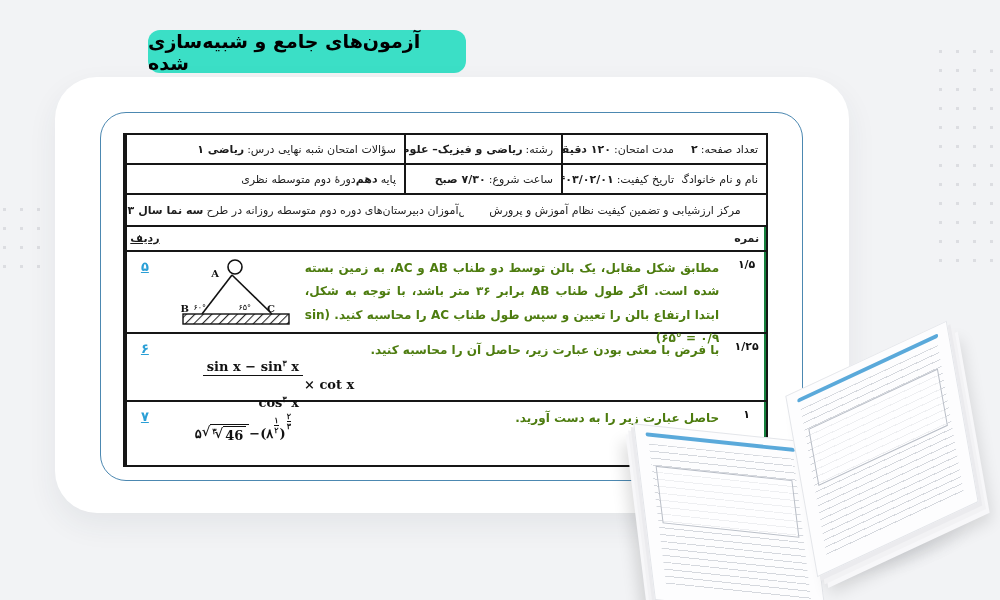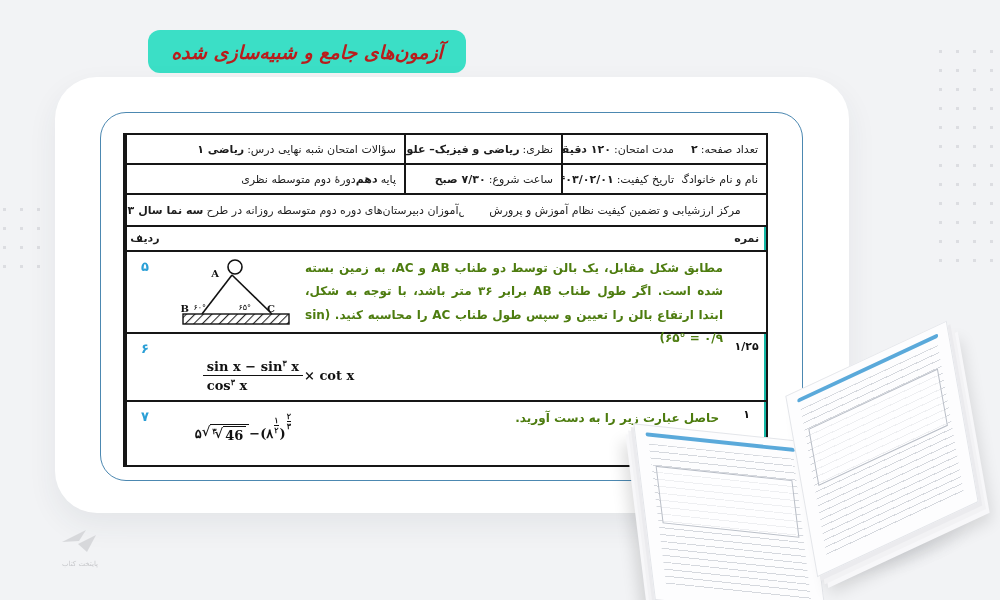--- a/index.html
+++ b/index.html
@@ -8,21 +8,21 @@
   .page { position:relative; width:1000px; height:600px; background:#f2f3f5; overflow:hidden; }
 
   
   .dots { position:absolute; background-image:radial-gradient(circle, #dcdde1 1.6px, transparent 2px); background-size:17px 19px; }
   .dots-right { left:932px; top:42px; width:68px; height:228px; }
   .dots-left  { left:-4px; top:200px; width:52px; height:72px; }
 
   
   .banner { position:absolute; left:148px; top:30px; width:318px; height:43px;
     background:#3bdfc6; border-radius:12px; display:flex; align-items:center; justify-content:center; }
-  .banner span { color:#b91c1c; font-weight:bold; font-size:19px;font-style:italic; }
+  .banner span { color:#000000; font-weight:bold; font-size:19px; }
 
   
   .card { position:absolute; left:55px; top:77px; width:794px; height:436px;
     background:#ffffff; border-radius:42px; box-shadow:0 12px 30px rgba(40,50,70,0.07); }
 
   
   .frame { position:absolute; left:100px; top:112px; width:703px; height:369px;
     border:1.5px solid #4c88b1; border-radius:26px; background:#fff; }
 
   
@@ -34,41 +34,41 @@
   .hcell { display:flex; align-items:center; padding:0 8px; font-size:11px; line-height:1;
     border-left:2px solid #161616; direction:rtl; white-space:nowrap; overflow:hidden; }
   .hrow .hcell:last-child { border-left:none; }
   .hcell b { font-weight:800; margin-right:3px; }
   .c-w1 { width:279px; } .c-w2 { width:157px; } .c-w3 { width:121px; } .c-w4 { width:84px; }
   .c-r3a { width:302px; justify-content:center; } .c-r3b { width:339px; justify-content:center; }
 
   .brow { display:flex; flex-direction:row-reverse; border-bottom:2px solid #161616; }
   .brow:last-child { border-bottom:none; }
   .cell-num { width:38px; border-left:2px solid #161616; display:flex; justify-content:center;
-    padding-top:7px; font-size:13px; font-weight:bold; color:#2a9fd6; }
-  .cell-score { width:37px; border-right:2px solid #14b8a6; display:flex; justify-content:center;
+    padding-top:7px; font-size:13px; font-weight:bold; color:#2a9fd6;text-decoration:underline; }
+  .cell-score { width:37px; border-right:2px solid #15803d; display:flex; justify-content:center;
     padding-top:6px; font-size:11px; font-weight:bold; color:#111; }
   .cell-q { width:570px; position:relative; padding:5px 10px 4px 10px; }
   .colhead { height:25px; }
   .colhead .cell-num, .colhead .cell-score { padding-top:0; align-items:center; font-size:11px; color:#1c1c1c; font-weight:600; }
 
   .qtext { font-size:12px; font-weight:700; line-height:1.95; text-align:justify; color:#4d7c0f; }
   .row-q5 { height:82px; } .row-q6 { height:68px; } .row-q7 { height:63px; }
 
   
   .fig5 { float:left; width:122px; height:70px; margin:0 8px 0 2px; }
   .fig5 text { font-family:"DejaVu Serif", serif; }
 
   
   .math { direction:ltr; font-family:"DejaVu Serif", serif; font-weight:bold; color:#111;
     display:inline-flex; align-items:center; width:max-content; }
   .math sup { font-size:8px; }
   .fpos6 { position:absolute; left:40px; top:24px; font-size:13px; }
   .fpos7 { position:absolute; left:32px; top:22px; font-size:13px; }
-  .frac { display:inline-flex; flex-direction:column; align-items:flex-start; margin-right:1px; }
+  .frac { display:inline-flex; flex-direction:column; align-items:flex-end; margin-right:1px;gap:17px; }
   .frac .fnum { padding:0 4px 1px 4px; border-bottom:1.6px solid #111; }
   .frac .fden { padding:1px 4px 0 4px; }
   .rad { display:inline-flex; align-items:flex-start; }
   .rsign { font-weight:bold; }
   .runder { border-top:1.6px solid #111; padding:1px 3px 0 2px; display:inline-flex; align-items:center; }
   .ridx { font-size:8px; vertical-align:super; position:relative; top:-4px; margin-right:-2px; }
   .sfrac { display:inline-flex; flex-direction:column; align-items:center; font-size:8px; line-height:1.1;
     position:relative; top:-8px; margin:0 1px; }
   .sfrac .sbar { width:100%; border-top:1px solid #111; }
   .sfrac.hi { top:-12px; }
@@ -108,21 +108,21 @@
 
   <div class="exam">
 
     <div class="tblock">
       <div class="hrow">
         <div class="hcell c-w1">
           <span>سؤالات امتحان شبه نهایی درس: </span>
             <b>ریاضی ۱</b>
         </div>
         <div class="hcell c-w2">
-          <span>نظری: </span>
+          <span>رشته: </span>
             <b>ریاضی و فیزیک– علوم تجربی</b>
         </div>
         <div class="hcell c-w3">
           <span>مدت امتحان: </span>
             <b>۱۲۰ دقیقه</b>
         </div>
         <div class="hcell c-w4">
           <span>تعداد صفحه: </span>
             <b>۲</b>
         </div>
@@ -177,25 +177,27 @@
             <line x1="57" y1="18" x2="97" y2="57" stroke="#111" stroke-width="1.6"></line>
             <circle cx="60" cy="10" r="7" fill="#fff" stroke="#111" stroke-width="1.6"></circle>
             <text x="44" y="20" font-size="10" font-weight="bold" fill="#111">A</text>
             <text x="14" y="55" font-size="10" font-weight="bold" fill="#111">B</text>
             <text x="100" y="55" font-size="10" font-weight="bold" fill="#111">C</text>
             <text x="31" y="53" font-size="8" fill="#111">۶۰°</text>
             <text x="76" y="53" font-size="8" fill="#111">۶۵°</text>
           </svg>
           <div class="qtext">مطابق شکل مقابل، یک بالن توسط دو طناب AB و AC، به زمین بسته شده است. اگر طول طناب AB برابر ۳۶ متر باشد، با توجه به شکل، ابتدا ارتفاع بالن را تعیین و سپس طول طناب AC را محاسبه کنید. (sin ۶۵° = ۰/۹)</div>
         </div>
+        <div class="cell-score">۱/۵</div>
       </div>
 
       <div class="brow row-q6">
         <div class="cell-num">۶</div>
         <div class="cell-q">
+          <div class="qtext">با فرض با معنی بودن عبارت زیر، حاصل آن را محاسبه کنید.</div>
           <div class="math fpos6">
             <span class="frac">
               <span class="fnum"><span>sin x − sin</span><sup>۳</sup><span> x</span></span>
               <span class="fden"><span>cos</span><sup>۳</sup><span> x</span></span>
             </span>
             <span>× cot x</span>
           </div>
         </div>
         <div class="cell-score">۱/۲۵</div>
       </div>
@@ -244,21 +246,14 @@
       <div class="tlines"></div>
       <div class="tbox"></div>
     </div>
     <div class="bpage bp-right">
       <div class="accent"></div>
       <div class="tlines"></div>
       <div class="tbox"></div>
     </div>
   </div>
 
-  <div class="wm">
-    <svg width="44" height="32" viewBox="0 0 44 32">
-      <path d="M4 20 L28 8 L21 19 Z" fill="#d7d8db"></path>
-      <path d="M20 22 L38 13 L29 30 Z" fill="#d7d8db"></path>
-    </svg>
-    <div class="wm-label">پایتخت کتاب</div>
-  </div>
 
 </div>
 
 </body></html>

